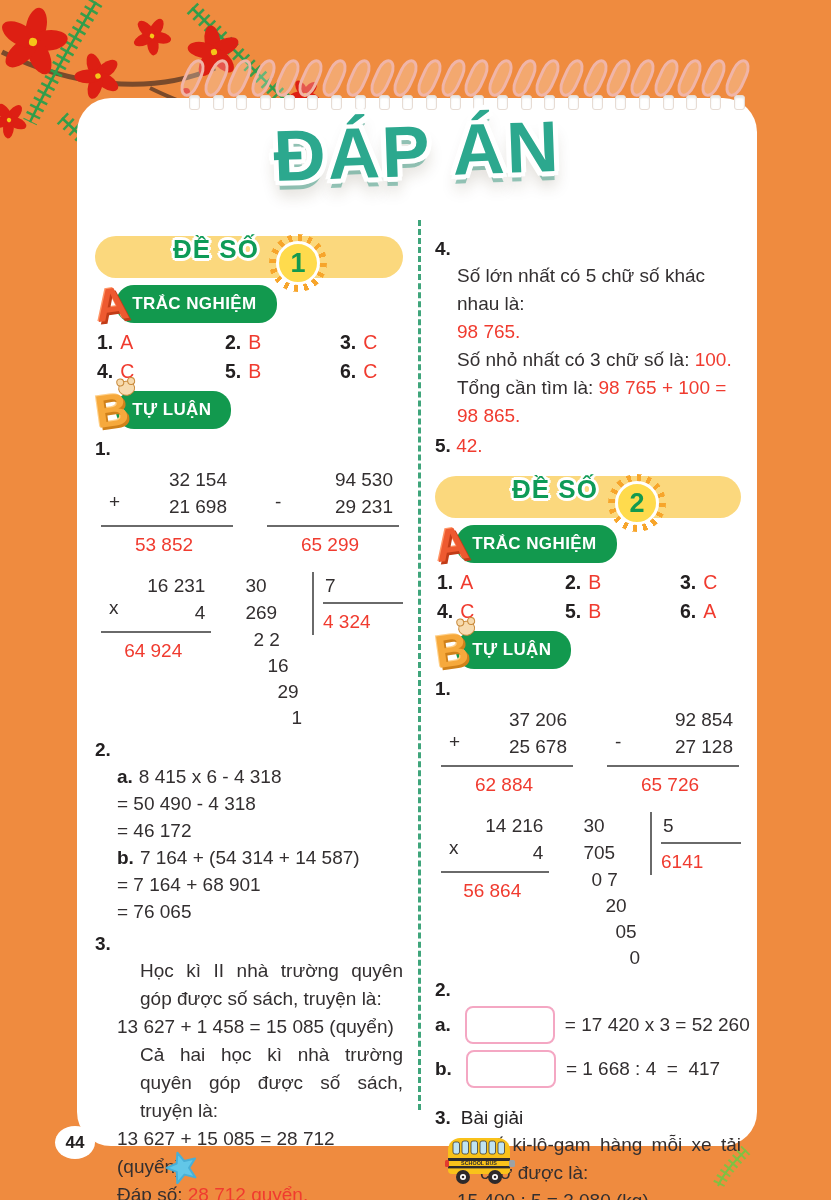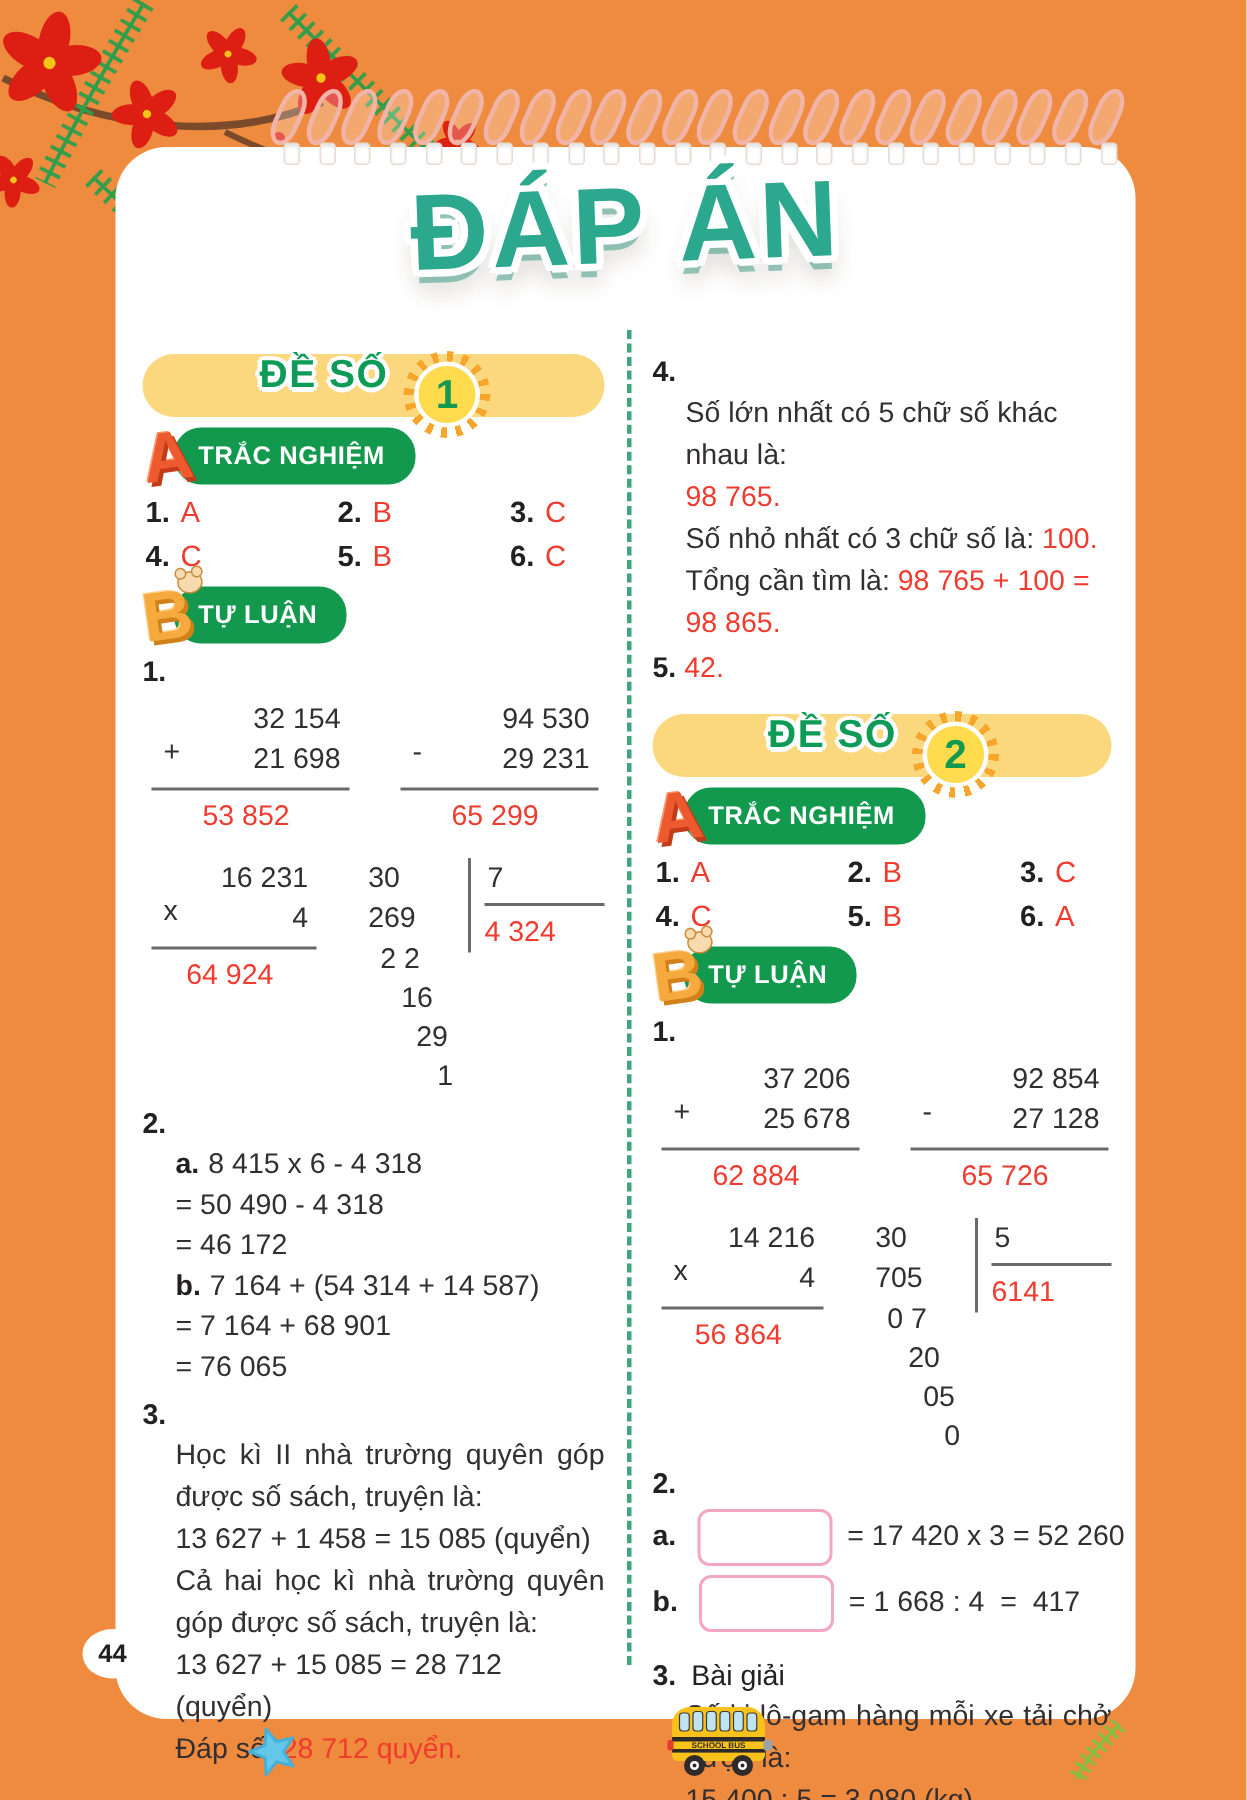--- a/index.html
+++ b/index.html
@@ -126,36 +126,36 @@
   .dstep.s3{margin-left:32px;}
   .dstep.s4{margin-left:46px;}
   .dvr{border-left:2px solid #6A6A6A;padding-left:9px;min-width:80px;}
   .divisor{border-bottom:2px solid #6A6A6A;line-height:27px;padding:0 26px 3px 2px;}
   .quotient{padding-top:5px;}
   
   .qbody{padding-left:22px;}
   .b2line{line-height:27px;}
   .pf{font-weight:800;color:#232021;margin-right:6px;}
   
-  .para{text-align:justify;line-height:28px;}
+  .para{text-align:justify;line-height:28px;margin-left:23px;}
   .eqline{line-height:28px;}
   
   .q4-body div{line-height:28px;}
   .q5{margin-top:2px;line-height:28px;}
   
   .box-row{display:flex;align-items:center;height:44px;}
   .answer-box{
     width:86px;height:34px;border:2px solid #F4A7C3;border-radius:8px;
     margin:0 10px 0 8px;flex:0 0 auto;background:#fff;
   }
   .eq-text{white-space:pre;}
   .b3-title{margin-left:10px;font-weight:400;text-align:right;}
   
   .pagenum{
-    position:absolute;left:55px;top:1086px;width:40px;height:33px;background:#fff;
+    position:absolute;left:55px;top:1126px;width:40px;height:33px;background:#fff;
     border-radius:50%;display:flex;align-items:center;justify-content:center;
     font-weight:800;font-size:17px;color:#232021;
   }
   .deco{position:absolute;}
 </style>
 </head>
 <body>
 
 <div class="bg-rays"></div>
 

